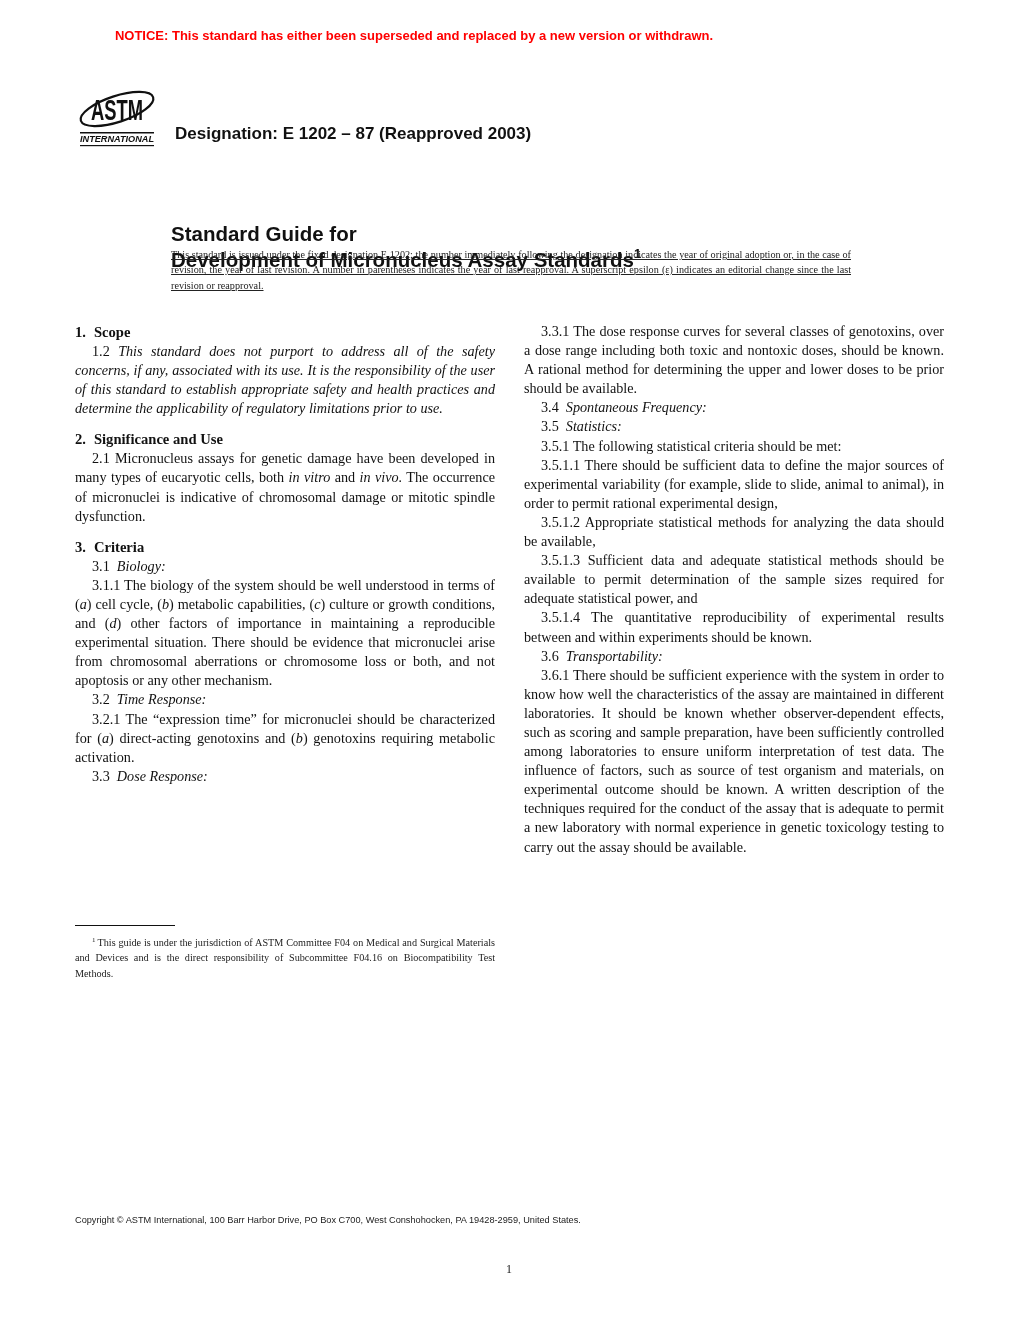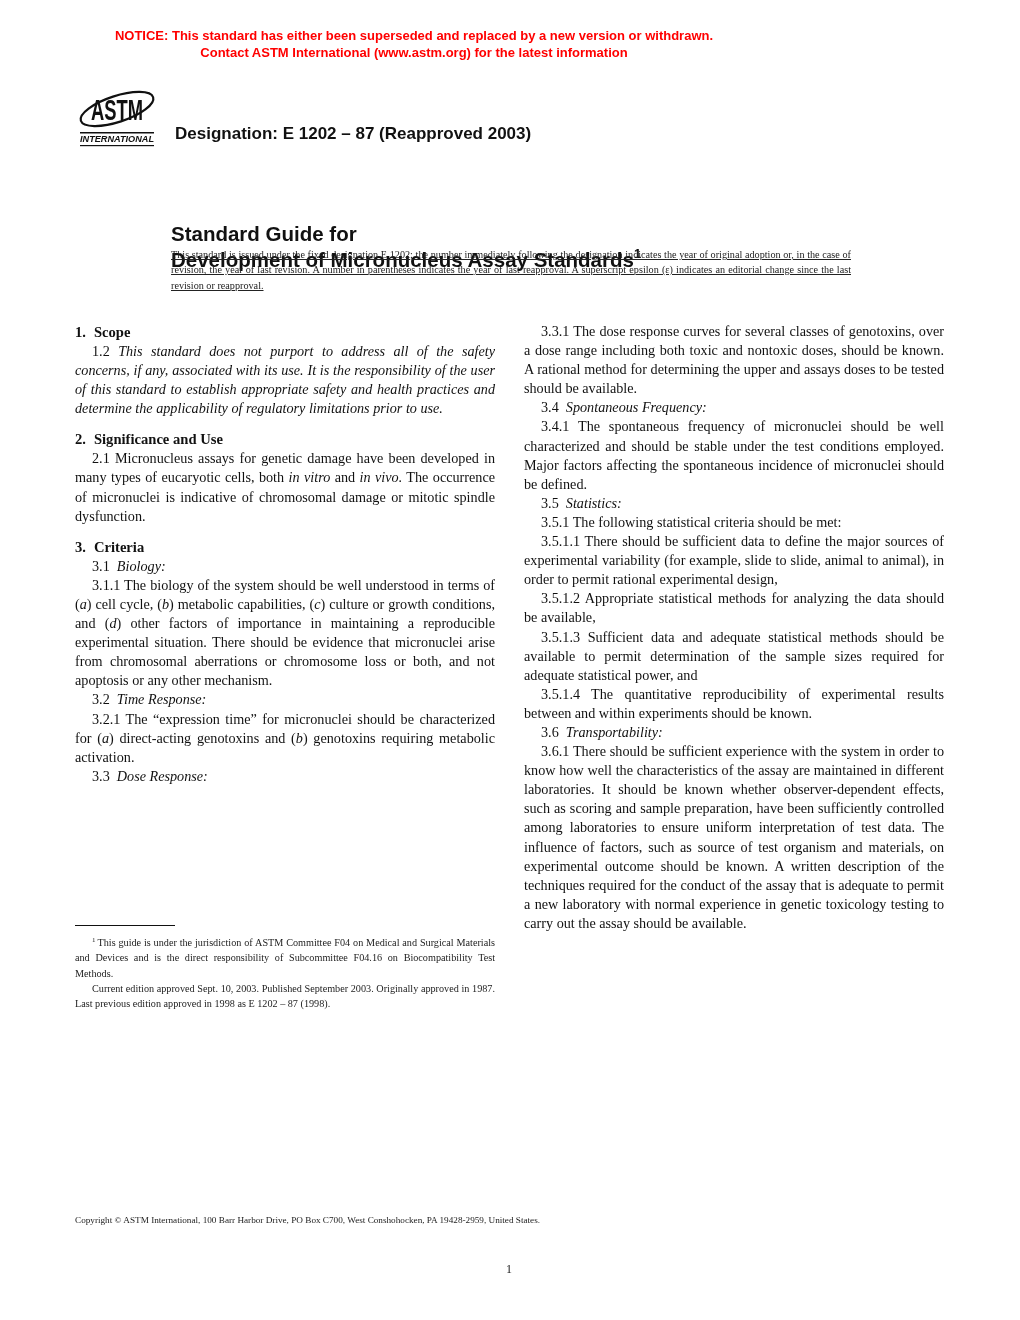--- a/index.html
+++ b/index.html
@@ -15,30 +15,29 @@
   .col.left { left: 75px; }
   .col.right { left: 524px; }
   .col p { margin: 0; text-indent: 17px; }
   .col h2 { margin: 0; font-size: 14.6px; font-weight: bold; line-height: 20px; }
   .col h2.gap { margin-top: 11px; }
   .col .h-num { margin-right: 8px; }
   .footrule { position: absolute; left: 75px; top: 925px; width: 100px; border-top: 1px solid #111; }
   .footnotes { position: absolute; left: 75px; top: 935px; width: 420px; font-family: "Liberation Serif", serif; font-size: 10.2px; line-height: 15.3px; color: #222; text-align: justify; }
   .footnotes p { margin: 0; text-indent: 17px; }
   .footnotes sup { font-size: 7px; vertical-align: 4px; line-height: 0; margin-right: 2px; }
-  .copyright { position: absolute; left: 75px; top: 1215px; font-family: Liberation Serif, serif; font-size: 9.2px; color: #222; }
+  .copyright { position: absolute; left: 75px; top: 1215px; font-family: Liberation Sans, sans-serif; font-size: 9.2px; color: #222; }
   .pagenum { position: absolute; left: 506px; top: 1262px; font-family: "Liberation Serif", serif; font-size: 12px; color: #222; }
   i { font-style: italic; }
 </style>
 </head>
 <body>
 
 <div class="notice">
   <div>NOTICE: This standard has either been superseded and replaced by a new version or withdrawn.</div>
-  <div>Contact ASTM International (www.astm.org) for the latest information</div>
 </div>
 
 <div class="logo">
   <svg width="82" height="68" viewBox="0 0 82 68">
     <ellipse cx="41" cy="29" rx="38" ry="13" fill="none" stroke="#111" stroke-width="2.2" transform="rotate(-18 41 29)"></ellipse>
     <text x="41" y="40" text-anchor="middle" font-family="Liberation Sans, sans-serif" font-weight="bold" font-size="30" fill="#111" textLength="52" lengthAdjust="spacingAndGlyphs">ASTM</text>
     <rect x="4" y="52" width="74" height="1.5" fill="#111"></rect>
     <text x="41" y="62" text-anchor="middle" font-family="Liberation Sans, sans-serif" font-weight="bold" font-style="italic" font-size="8.5" fill="#111" textLength="74" lengthAdjust="spacingAndGlyphs">INTERNATIONAL</text>
     <rect x="4" y="65" width="74" height="1.2" fill="#111"></rect>
   </svg>
@@ -62,33 +61,31 @@
 
   <h2 class="gap"><span class="h-num">3.</span><span>Criteria</span></h2>
   <p><span>3.1</span>&nbsp; <i>Biology:</i></p>
   <p><span>3.1.1</span> <span>The biology of the system should be well understood in terms of (</span><i>a</i><span>) cell cycle, (</span><i>b</i><span>) metabolic capabilities, (</span><i>c</i><span>) culture or growth conditions, and (</span><i>d</i><span>) other factors of importance in maintaining a reproducible experimental situation. There should be evidence that micronuclei arise from chromosomal aberrations or chromosome loss or both, and not apoptosis or any other mechanism.</span></p>
   <p><span>3.2</span>&nbsp; <i>Time Response:</i></p>
   <p><span>3.2.1</span> <span>The “expression time” for micronuclei should be characterized for (</span><i>a</i><span>) direct-acting genotoxins and (</span><i>b</i><span>) genotoxins requiring metabolic activation.</span></p>
   <p><span>3.3</span>&nbsp; <i>Dose Response:</i></p>
 </div>
 
 <div class="col right">
-  <p><span>3.3.1</span> <span>The dose response curves for several classes of genotoxins, over a dose range including both toxic and nontoxic doses, should be known. A rational method for determining the upper and assays doses to be tested should be available.</span></p>
+  <p><span>3.3.1</span> <span>The dose response curves for several classes of genotoxins, over a dose range including both toxic and nontoxic doses, should be known. A rational method for determining the upper and lower doses to be prior should be available.</span></p>
   <p><span>3.4</span>&nbsp; <i>Spontaneous Frequency:</i></p>
-  <p><span>3.4.1</span> <span>The spontaneous frequency of micronuclei should be well characterized and should be stable under the test conditions employed. Major factors affecting the spontaneous incidence of micronuclei should be defined.</span></p>
   <p><span>3.5</span>&nbsp; <i>Statistics:</i></p>
   <p><span>3.5.1</span> <span>The following statistical criteria should be met:</span></p>
   <p><span>3.5.1.1</span> <span>There should be sufficient data to define the major sources of experimental variability (for example, slide to slide, animal to animal), in order to permit rational experimental design,</span></p>
   <p><span>3.5.1.2</span> <span>Appropriate statistical methods for analyzing the data should be available,</span></p>
   <p><span>3.5.1.3</span> <span>Sufficient data and adequate statistical methods should be available to permit determination of the sample sizes required for adequate statistical power, and</span></p>
   <p><span>3.5.1.4</span> <span>The quantitative reproducibility of experimental results between and within experiments should be known.</span></p>
   <p><span>3.6</span>&nbsp; <i>Transportability:</i></p>
   <p><span>3.6.1</span> <span>There should be sufficient experience with the system in order to know how well the characteristics of the assay are maintained in different laboratories. It should be known whether observer-dependent effects, such as scoring and sample preparation, have been sufficiently controlled among laboratories to ensure uniform interpretation of test data. The influence of factors, such as source of test organism and materials, on experimental outcome should be known. A written description of the techniques required for the conduct of the assay that is adequate to permit a new laboratory with normal experience in genetic toxicology testing to carry out the assay should be available.</span></p>
 </div>
 
 <div class="footrule"></div>
 <div class="footnotes">
   <p><sup>1</sup><span>This guide is under the jurisdiction of ASTM Committee F04 on Medical and Surgical Materials and Devices and is the direct responsibility of Subcommittee F04.16 on Biocompatibility Test Methods.</span></p>
-  <p><span>Current edition approved Sept. 10, 2003. Published September 2003. Originally approved in 1987. Last previous edition approved in 1998 as E 1202 – 87 (1998).</span></p>
 </div>
 
 <div class="copyright">Copyright © ASTM International, 100 Barr Harbor Drive, PO Box C700, West Conshohocken, PA 19428-2959, United States.</div>
 <div class="pagenum">1</div>
 
 </body></html>

